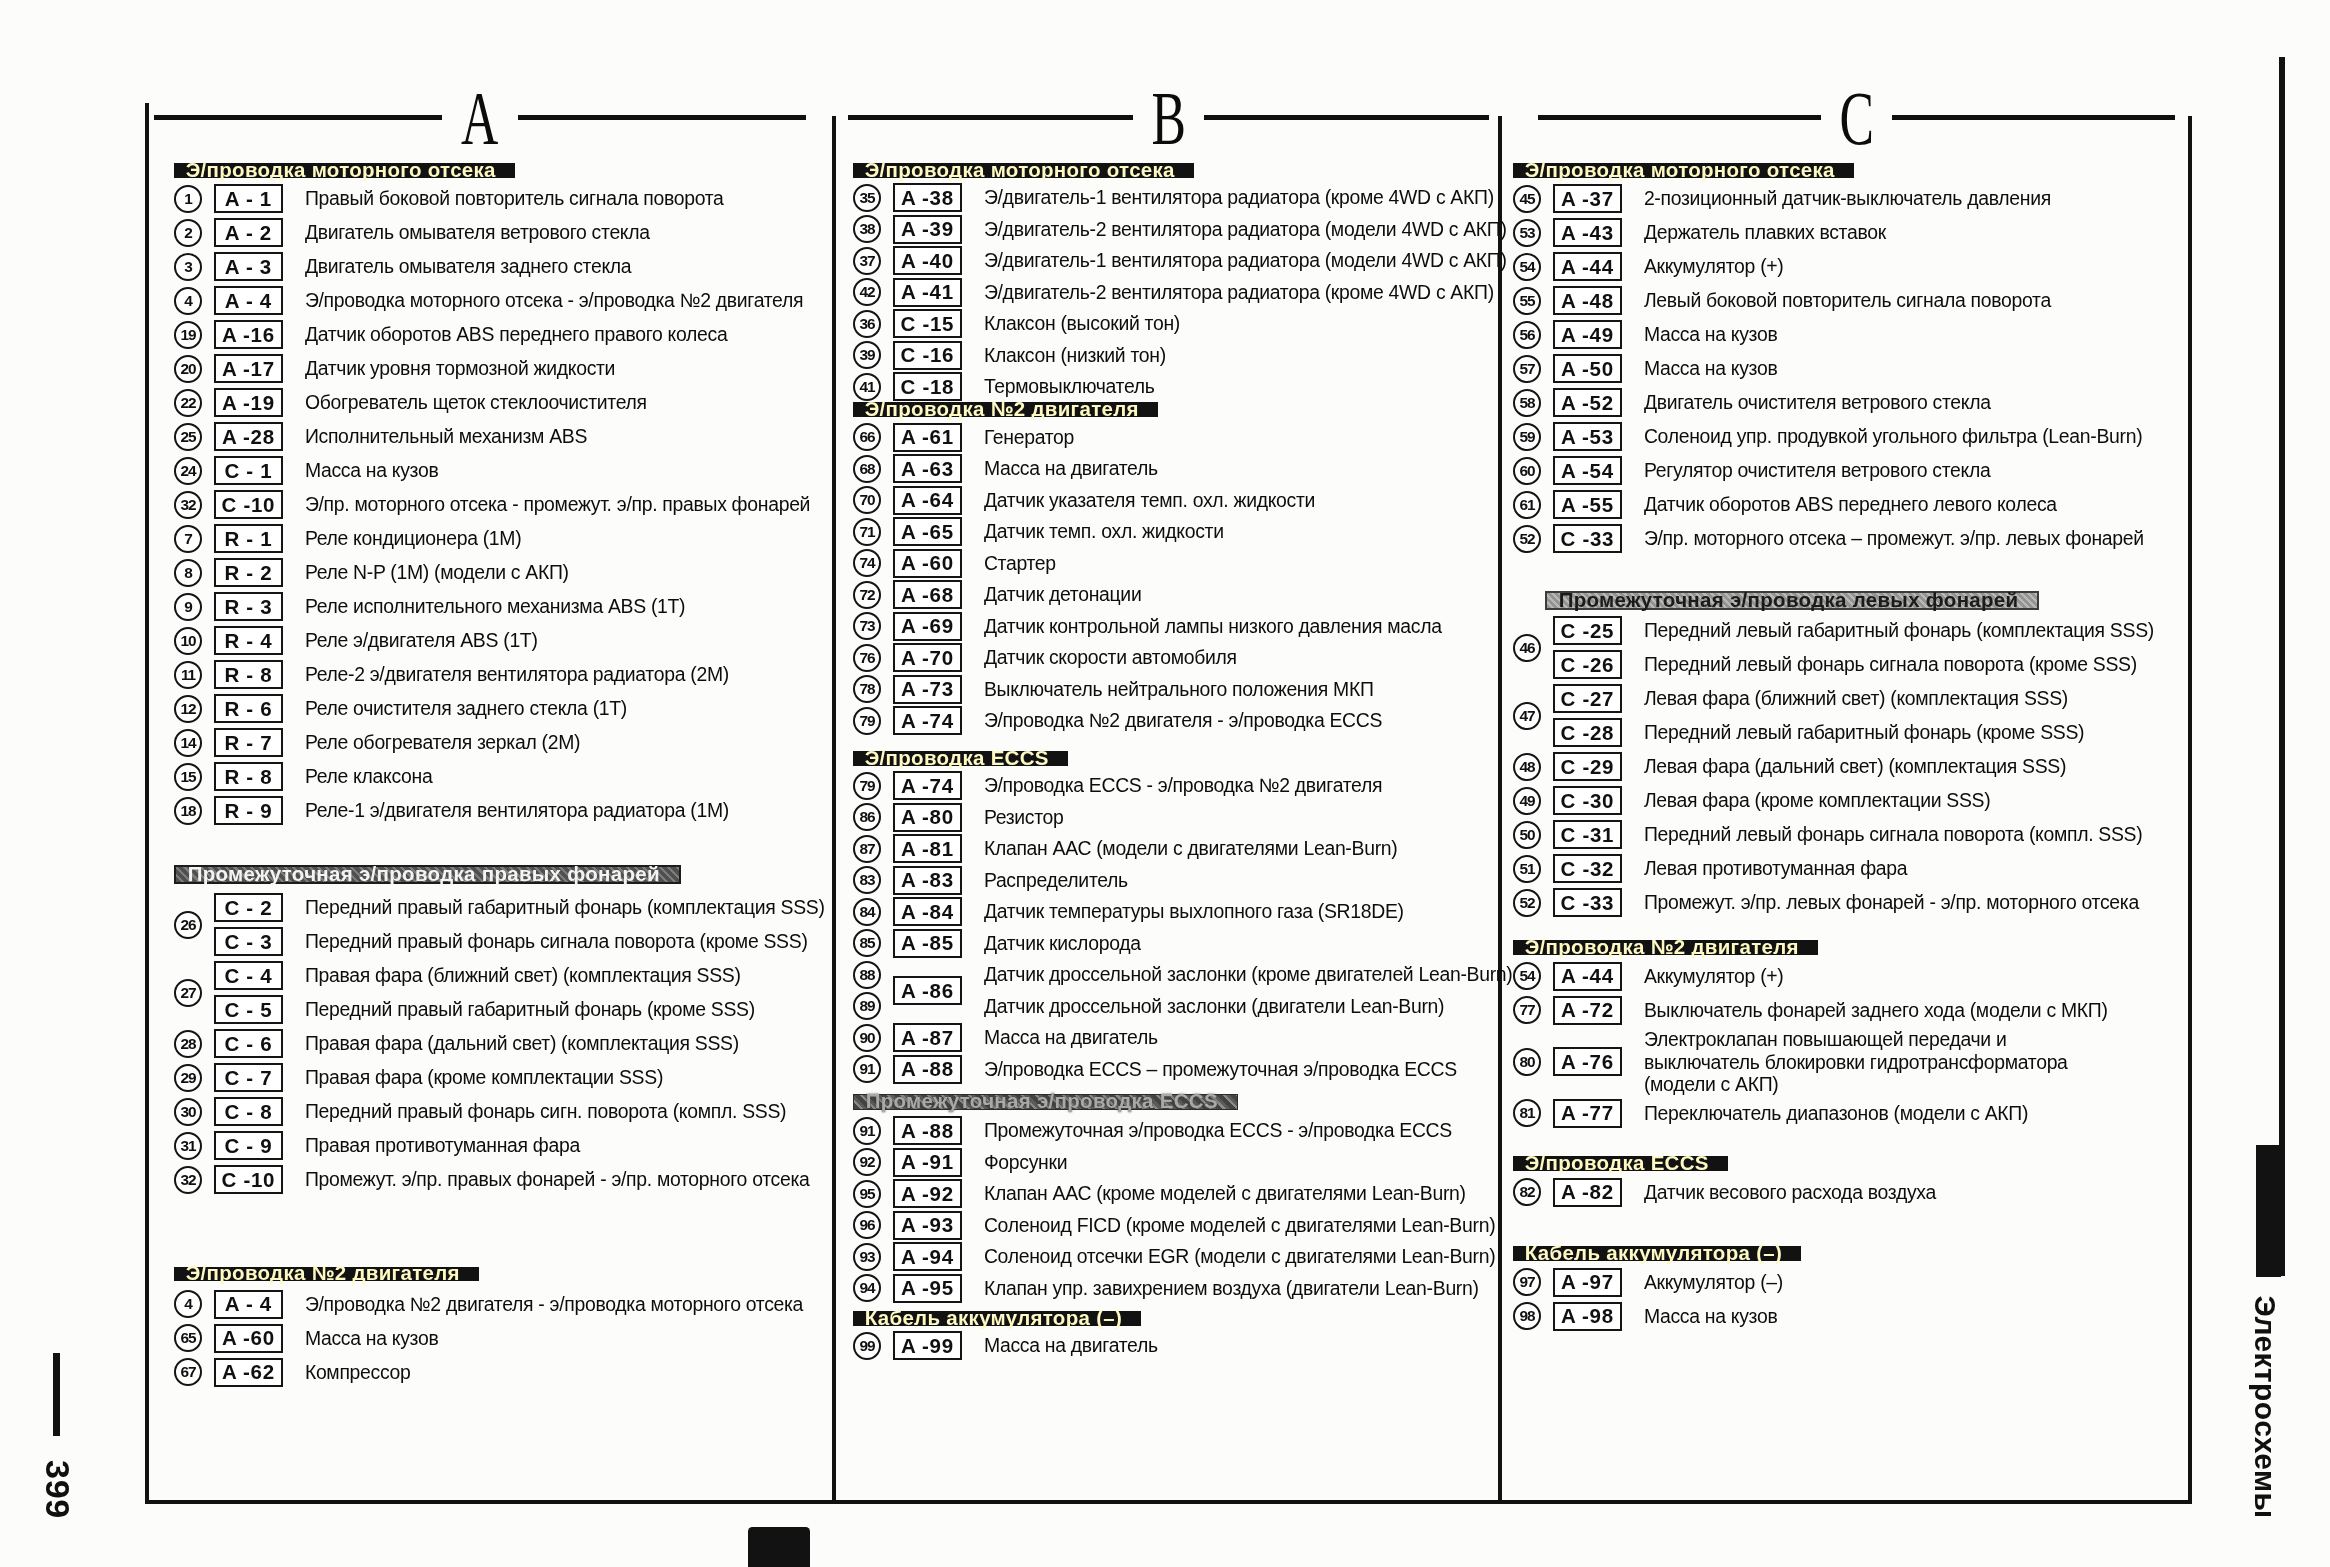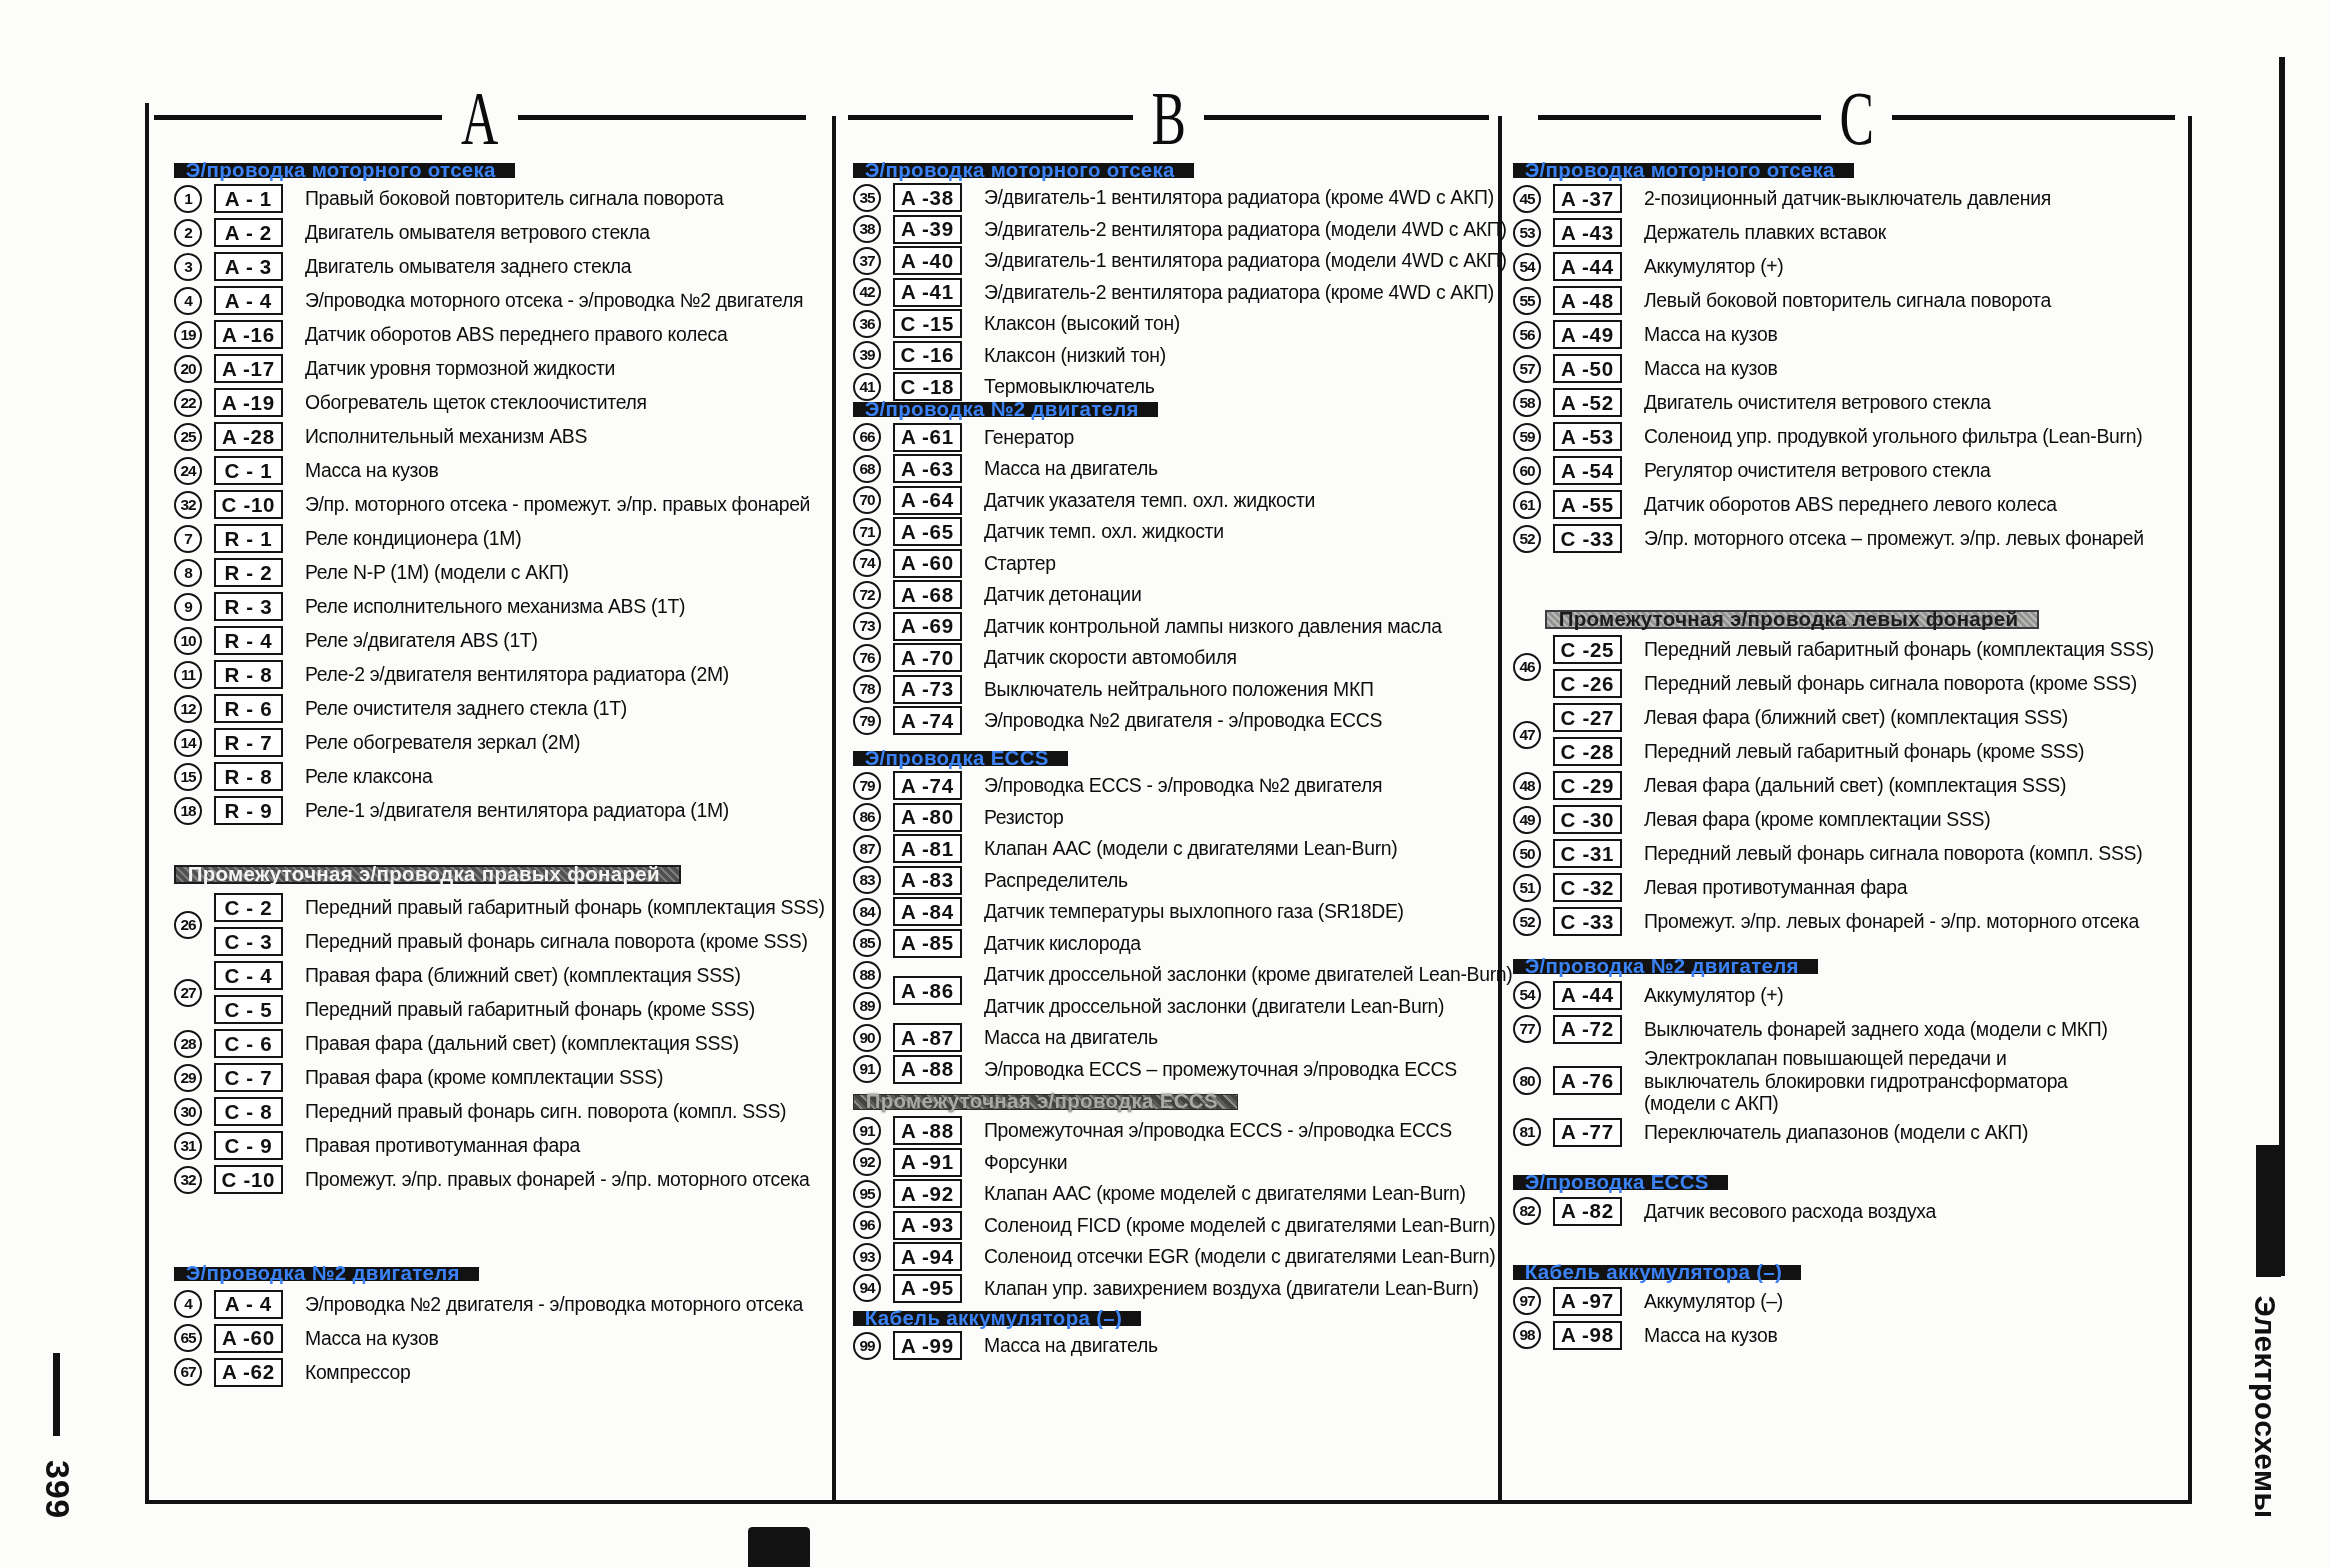--- a/index.html
+++ b/index.html
@@ -15,21 +15,21 @@
   .collet .letter{font-family:"Liberation Serif",serif;font-size:76px;line-height:1;
                   padding:0 10.3px;transform:scaleX(.68);font-weight:400;color:#0c0c0c;}
 
   
   .column{position:absolute;top:163px;}
   #col-a{left:174px;width:644px;}
   #col-b{left:853px;width:641px;}
   #col-c{left:1513px;width:663px;}
 
   
-  .hdr{display:inline-block;box-sizing:border-box;background:#121212;color:#3b82f6;
+  .hdr{display:inline-block;box-sizing:border-box;background:#121212;color:#fef9c3;
        font-size:20.5px;font-weight:bold;letter-spacing:0.3px;padding:6.6px 19px 8px 11.7px;
        white-space:nowrap;}
   .hdr.shade-dark{background:#6d6d6d;border:2.9px solid #1c1c1c;color:#f4f4f2;
        background-image:repeating-linear-gradient(45deg,rgba(0,0,0,.28) 0 3.7px,rgba(255,255,255,.10) 3.7px 5.9px);}
   .hdr.shade-light{background:#a9a9a7;border:2.2px solid #3c3c3c;color:#1b1b1b;
        background-image:repeating-linear-gradient(45deg,rgba(0,0,0,.12) 0 2.9px,rgba(255,255,255,.18) 2.9px 5.1px);}
   .hdr.noise{background:#7a7a78;color:#a9a9a6;border:1.5px solid #2c2c2c;
        background-image:repeating-linear-gradient(45deg,rgba(0,0,0,.45) 0 4.4px,rgba(255,255,255,.12) 4.4px 6.6px,rgba(0,0,0,.25) 6.6px 9.5px);
        text-shadow:0 0 2.2px #3a3a3a;}
   .hdr-wrap{line-height:0;}
@@ -662,21 +662,21 @@
           <span class="desc">Датчик оборотов ABS переднего левого колеса</span>
         </div>
         <div class="row">
           <span class="numslot">
             <span class="circle">52</span>
           </span>
           <span class="codebox">C -33</span>
           <span class="desc">Э/пр. моторного отсека – промежут. э/пр. левых фонарей</span>
         </div>
       </div>
-      <div class="hdr-wrap" style="margin-top: 54px; padding-left: 32px;"><div class="hdr shade-light">Промежуточная э/проводка левых фонарей</div></div>
+      <div class="hdr-wrap" style="margin-top: 35px; padding-left: 32px;"><div class="hdr shade-light">Промежуточная э/проводка левых фонарей</div></div>
       <div class="rows" style="">
         <div class="pairN">
           <span class="numslot">
             <span class="circle">46</span>
           </span>
           <div class="items">
             <div class="item">
               <span class="codebox">C -25</span>
               <span class="desc">Передний левый габаритный фонарь (комплектация SSS)</span>
             </div>

